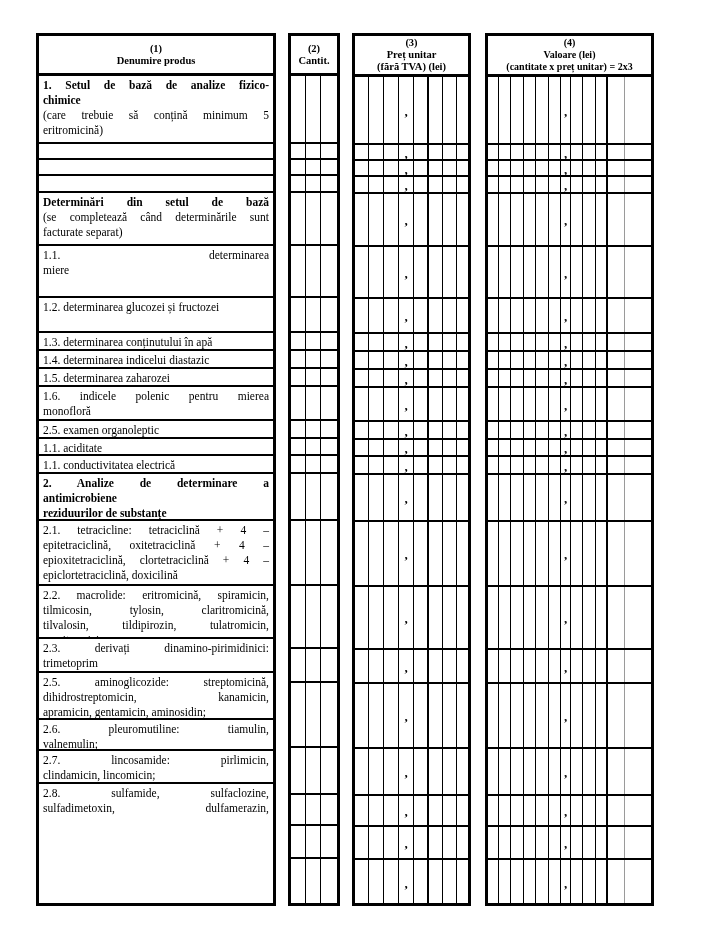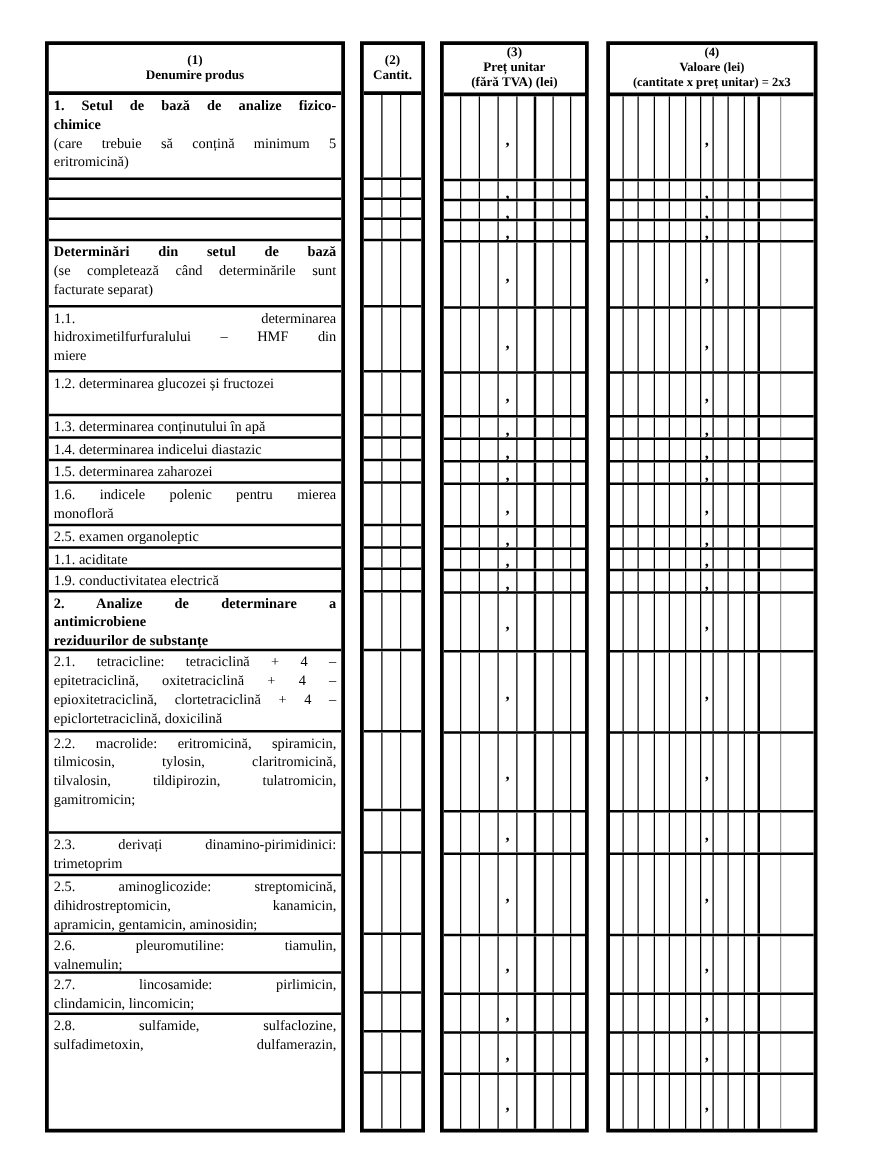--- a/index.html
+++ b/index.html
@@ -64,21 +64,20 @@
           <div class="row text-row" style="height: 16px;"></div>
           <div class="row text-row" style="height: 16px;"></div>
           <div class="row text-row" style="height: 17px;"></div>
           <div class="row text-row" style="height: 53px;">
             <div class="line b">Determinări din setul de bază</div>
             <div class="line">(se completează când determinările sunt</div>
             <div class="line">facturate separat)</div>
           </div>
           <div class="row text-row" style="height: 52px;">
             <div class="line">1.1. determinarea</div>
-            <div class="line">hidroximetilfurfuralului – HMF din</div>
             <div class="line">miere</div>
           </div>
           <div class="row text-row" style="height: 35px;">
             <div class="line">1.2. determinarea glucozei și fructozei</div>
           </div>
           <div class="row text-row" style="height: 18px;">
             <div class="line">1.3. determinarea conținutului în apă</div>
           </div>
           <div class="row text-row" style="height: 18px;">
             <div class="line">1.4. determinarea indicelui diastazic</div>
@@ -90,34 +89,34 @@
             <div class="line">1.6. indicele polenic pentru mierea</div>
             <div class="line">monofloră</div>
           </div>
           <div class="row text-row" style="height: 18px;">
             <div class="line">2.5. examen organoleptic</div>
           </div>
           <div class="row text-row" style="height: 17px;">
             <div class="line">1.1. aciditate</div>
           </div>
           <div class="row text-row" style="height: 18px;">
-            <div class="line">1.9. conductivitatea electrică</div>
+            <div class="line">1.1. conductivitatea electrică</div>
           </div>
           <div class="row text-row" style="height: 47px;">
             <div class="line b">2. Analize de determinare a</div>
             <div class="line b">antimicrobiene</div>
             <div class="line b">reziduurilor de substanțe</div>
           </div>
           <div class="row text-row" style="height: 65px;">
             <div class="line">2.1. tetracicline: tetraciclină + 4 –</div>
             <div class="line">epitetraciclină, oxitetraciclină + 4 –</div>
             <div class="line">epioxitetraciclină, clortetraciclină + 4 –</div>
             <div class="line">epiclortetraciclină, doxicilină</div>
           </div>
-          <div class="row text-row" style="height: 81px;">
+          <div class="row text-row" style="height: 53px;">
             <div class="line">2.2. macrolide: eritromicină, spiramicin,</div>
             <div class="line">tilmicosin, tylosin, claritromicină,</div>
             <div class="line">tilvalosin, tildipirozin, tulatromicin,</div>
             <div class="line">gamitromicin;</div>
           </div>
           <div class="row text-row" style="height: 34px;">
             <div class="line">2.3. derivați dinamino-pirimidinici:</div>
             <div class="line">trimetoprim</div>
           </div>
           <div class="row text-row" style="height: 47px;">

